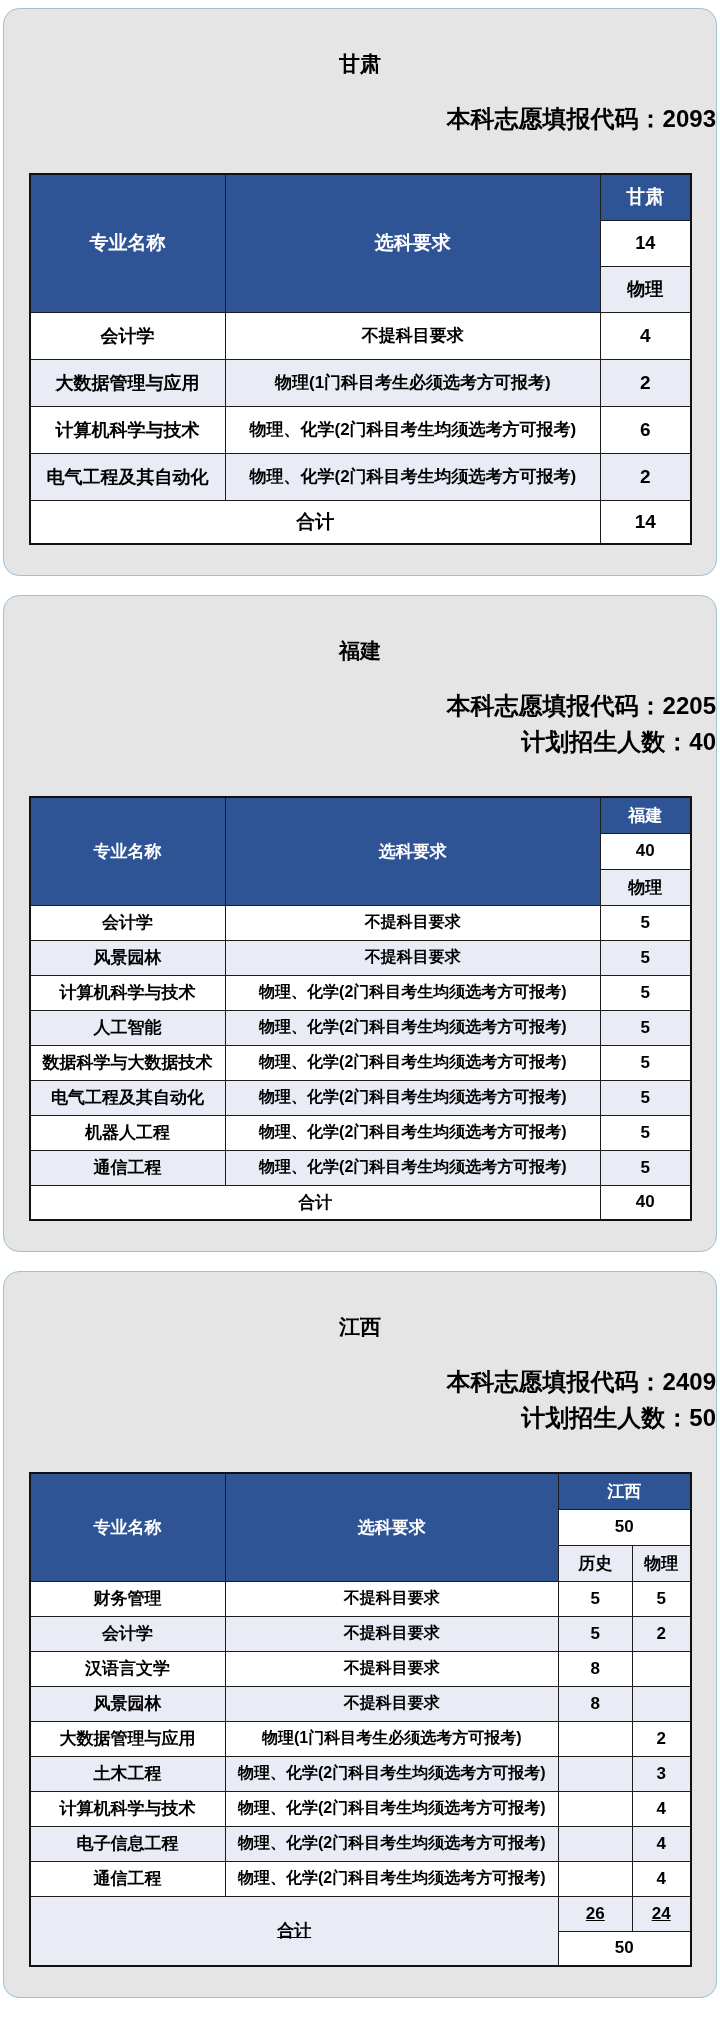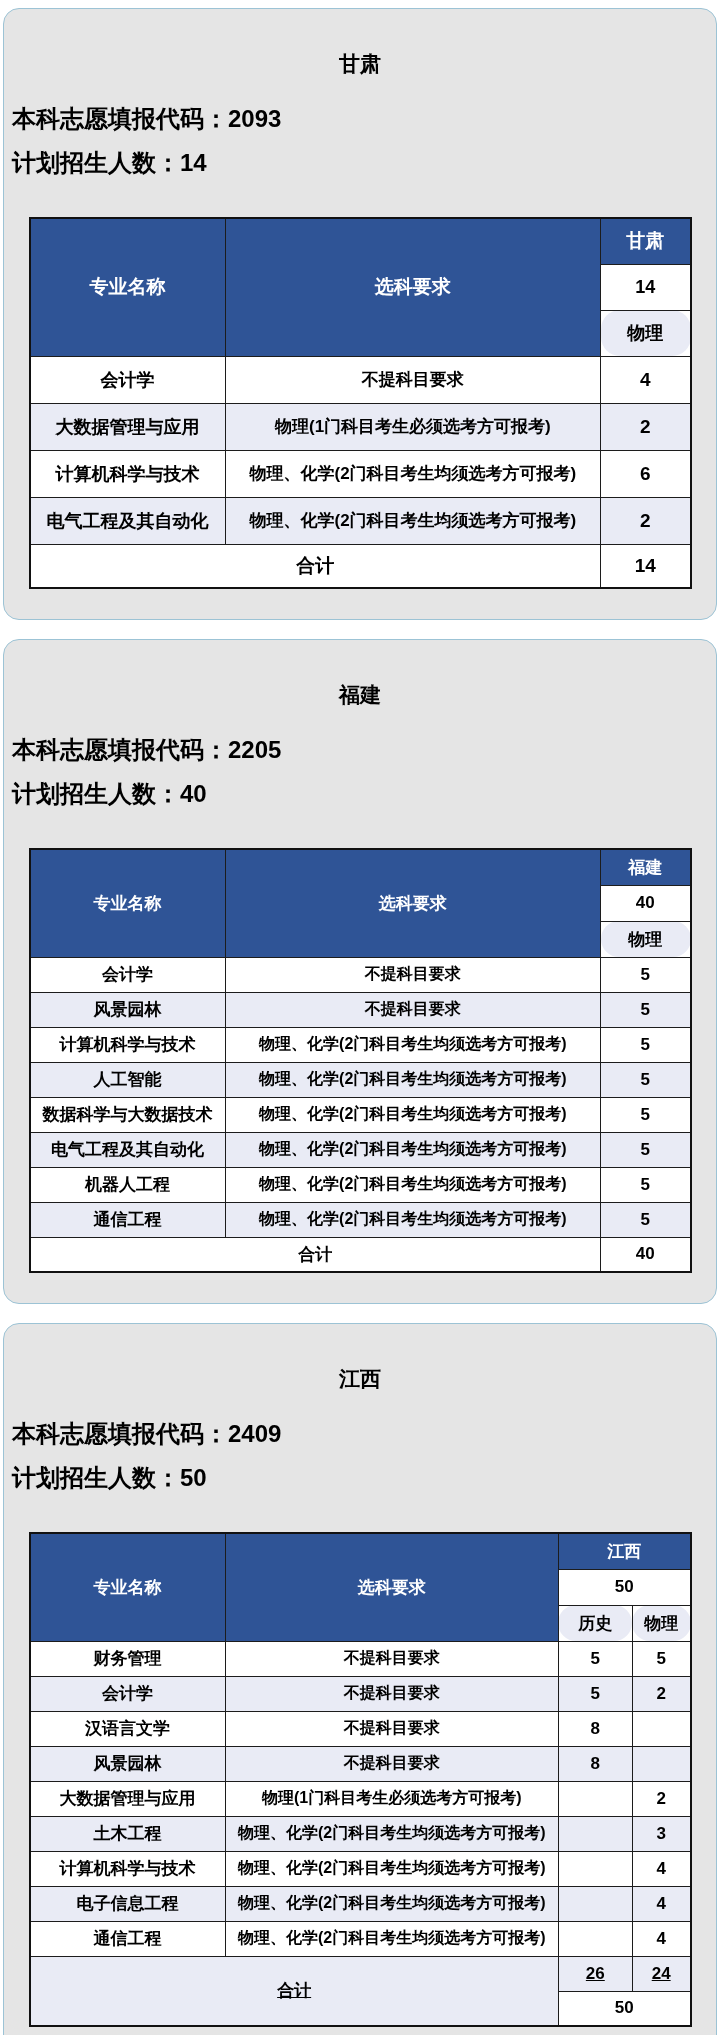--- a/index.html
+++ b/index.html
@@ -22,22 +22,22 @@
   }
   .card:last-child{margin-bottom:0;}
   .province-title{
     margin:42px 0 0 0;
     text-align:center;
     font-size:21px;
     line-height:26px;
     font-weight:700;
   }
   .info-line{
-    margin:8px;
-    text-align:left;
+    margin:0;
+    text-align:right;
     font-size:24px;
     line-height:36px;
     font-weight:700;
   }
   .info-line.first{margin-top:24px;}
   table.plan-table{
     width:663px;
     margin:36px auto 0 auto;
     border-collapse:collapse;
     table-layout:fixed;
@@ -51,21 +51,21 @@
     padding:2px 4px;
     overflow:hidden;
   }
   th.blue{
     background:#2F5496;
     color:#ffffff;
     font-size:19px;
     font-weight:700;
   }
   th.sub-white{background:#ffffff;color:#000;font-size:18px;}
-  th.sub-lav{background:#E9EBF5;color:#000;font-size:18px;border-radius:19px;}
+  th.sub-lav{background:#E9EBF5;color:#000;font-size:18px;}
   tbody tr:nth-child(even) td{background:#E9EBF5;}
   tbody tr:nth-child(odd) td{background:#ffffff;}
   td.major{font-size:18px;}
   td.req{font-size:17px;padding:2px 2px;}
   td.num{font-size:19px;}
   tfoot td{background:#ffffff;font-size:19px;}
   tfoot td.lav{background:#E9EBF5;text-decoration:underline;}
   
   .t-large thead tr{height:46px;}
   .t-large tbody tr{height:47px;}
@@ -81,21 +81,20 @@
   .t-small th.sub-white, .t-small th.sub-lav{font-size:17px;}
 </style>
 </head>
 <body>
 
 <div class="page">
 
   <section class="card">
     <h2 class="province-title">甘肃</h2>
     <p class="info-line first">本科志愿填报代码：2093</p>
-    <p class="info-line">计划招生人数：14</p>
     <table class="plan-table t-large">
       <colgroup>
           <col style="width:29.6%">
           <col style="width:56.8%">
           <col style="width:13.6%">
         </colgroup>
       <thead>
         <tr>
           <th class="blue" rowspan="3">专业名称</th>
           <th class="blue" rowspan="3">选科要求</th>

